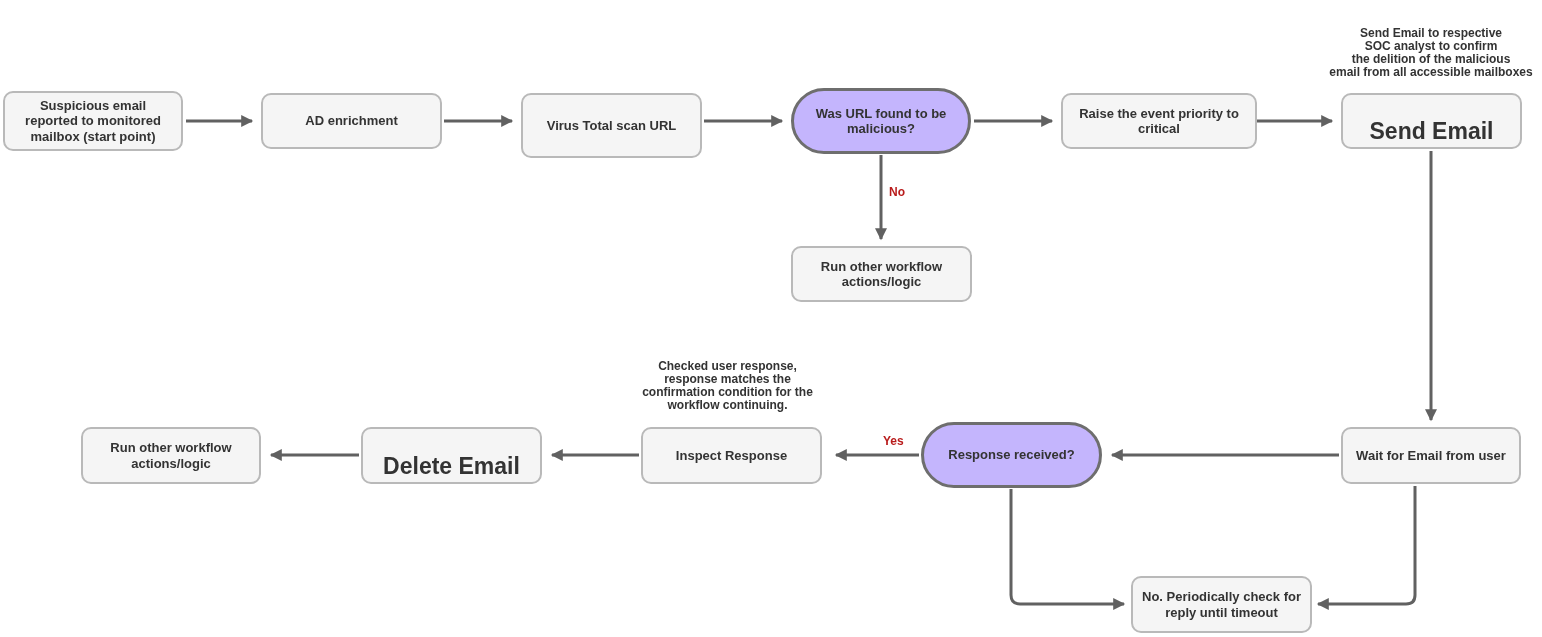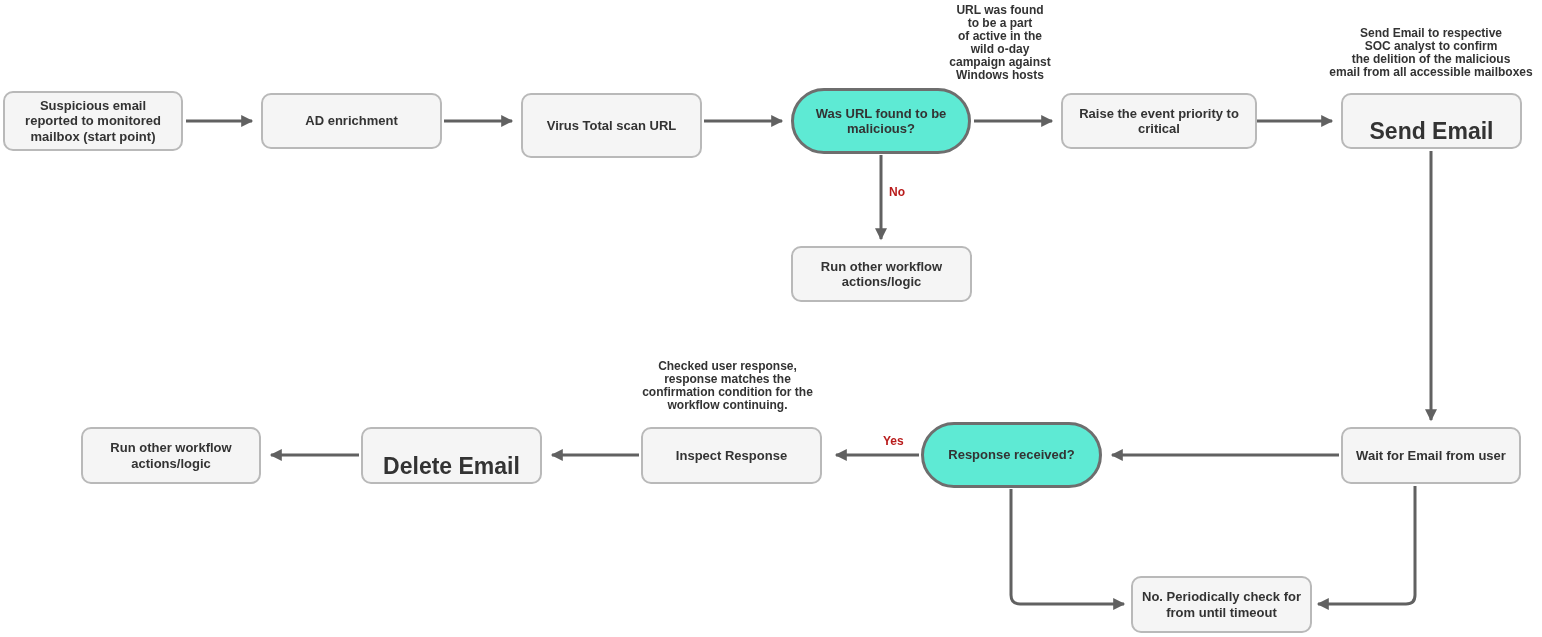--- a/index.html
+++ b/index.html
@@ -23,21 +23,21 @@
     justify-content: center;
     text-align: center;
     color: #333333;
     font-weight: 700;
     font-size: 13px;
     line-height: 1.16;
     white-space: pre-line;
     padding: 2px 6px;
   }
   .decision {
-    background: #5eead4;
+    background: #c4b5fd;
     border: 3px solid #6e6e6e;
     border-radius: 33px;
   }
   .big { font-size: 23px; align-items: flex-end; }
   .note {
     position: absolute;
     text-align: center;
     color: #333333;
     font-weight: 600;
     font-size: 12px;
@@ -129,29 +129,23 @@
   <div class="node decision" style="left:921px; top:422px; width:181px; height:66px;">
     <span>Response received?</span>
   </div>
 
   <div class="node" style="left:1341px; top:427px; width:180px; height:57px;">
     <span>Wait for Email from user</span>
   </div>
 
   <div class="node" style="left:1131px; top:576px; width:181px; height:57px;">
     <span>No. Periodically check for
-from until timeout</span>
+reply until timeout</span>
   </div>
 
-  <div class="note" style="left:880px; top:4px; width:240px;">URL was found
-to be a part
-of active in the
-wild o-day
-campaign against
-Windows hosts</div>
 
   <div class="note" style="left:1311px; top:27px; width:240px;">Send Email to respective
 SOC analyst to confirm
 the delition of the malicious
 email from all accessible mailboxes</div>
 
   <div class="note" style="left:600px; top:360px; width:255px;">Checked user response,
 response matches the
 confirmation condition for the
 workflow continuing.</div>

